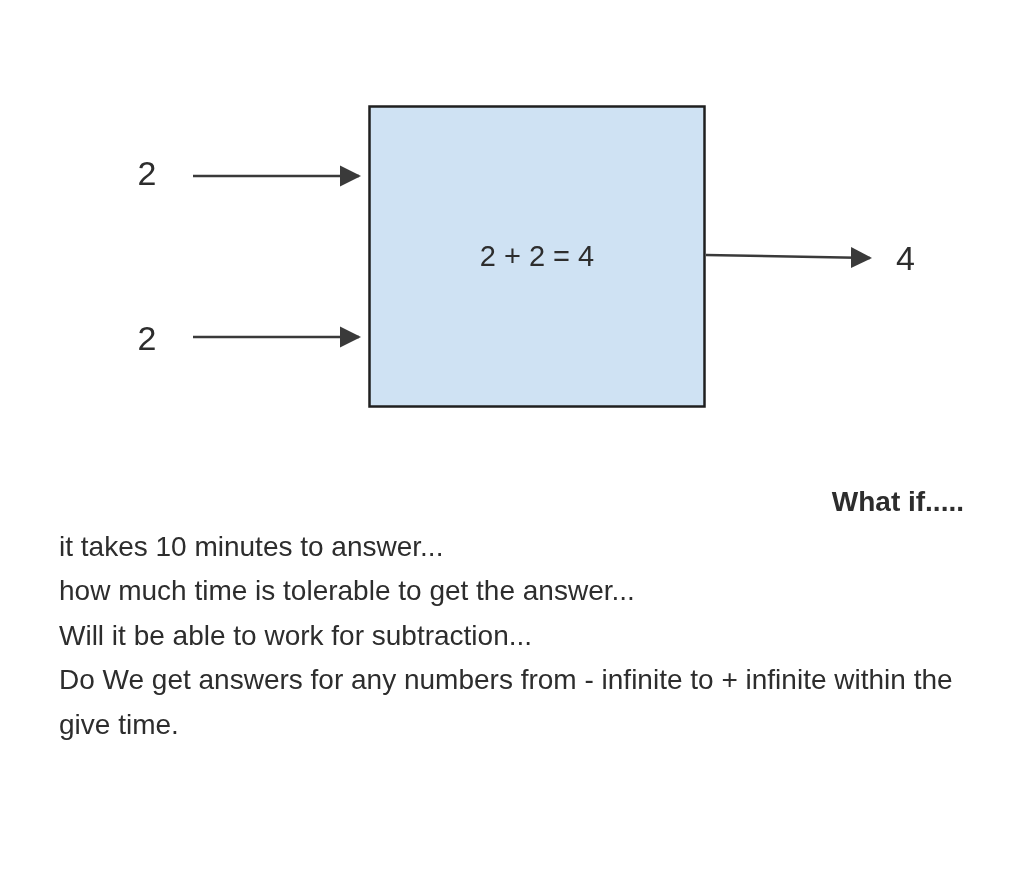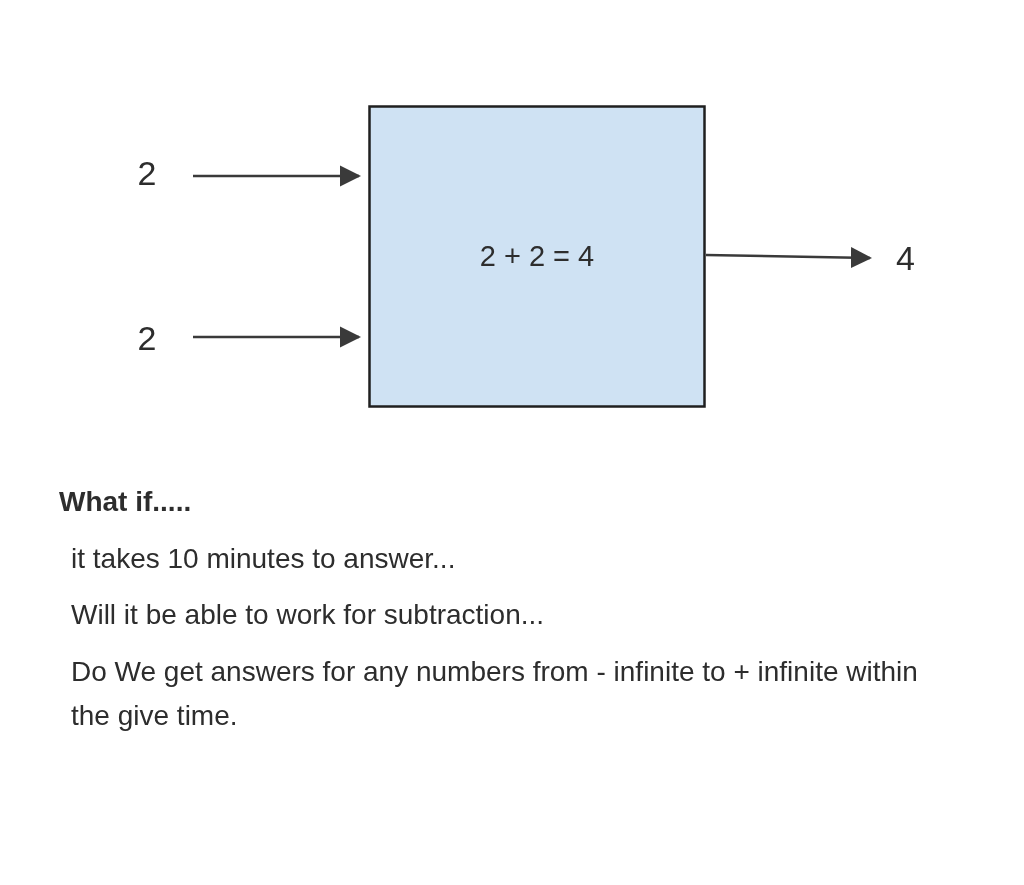--- a/index.html
+++ b/index.html
@@ -43,23 +43,24 @@
     font-size: 28px;
     line-height: 44.5px;
     color: #2d2d2d;
   }
   .questions h2 {
     margin: 0;
     font-size: 28px;
     line-height: 44.5px;
     font-weight: bold;
     color: #2d2d2d;
+    text-align: right;
   }
   .questions p {
-    margin: 12px;
+    margin: 0;
   }
 </style>
 </head>
 <body>
 
 <div class="diagram-wrap">
   <svg width="1024" height="460" viewBox="0 0 1024 460">
     <defs>
       <marker id="arrowhead" viewBox="0 0 10 10" refX="9" refY="5" markerWidth="8.5" markerHeight="8.5" orient="auto-start-reverse">
         <path d="M0,0 L10,5 L0,10 z" fill="#3a3a3a"></path>
@@ -76,15 +77,16 @@
     <text x="147" y="185" text-anchor="middle" class="diagram-label">2</text>
     <text x="147" y="350" text-anchor="middle" class="diagram-label">2</text>
     <text x="896" y="270" text-anchor="start" class="diagram-label">4</text>
     <text x="537" y="266" text-anchor="middle" class="box-label">2 + 2 = 4</text>
   </svg>
 </div>
 
 <div class="questions">
   <h2>What if.....</h2>
   <p>it takes 10 minutes to answer...</p>
+  <p>how much time is tolerable to get the answer...</p>
   <p>Will it be able to work for subtraction...</p>
   <p>Do We get answers for any numbers from - infinite to + infinite within the give time.</p>
 </div>
 
 </body></html>

